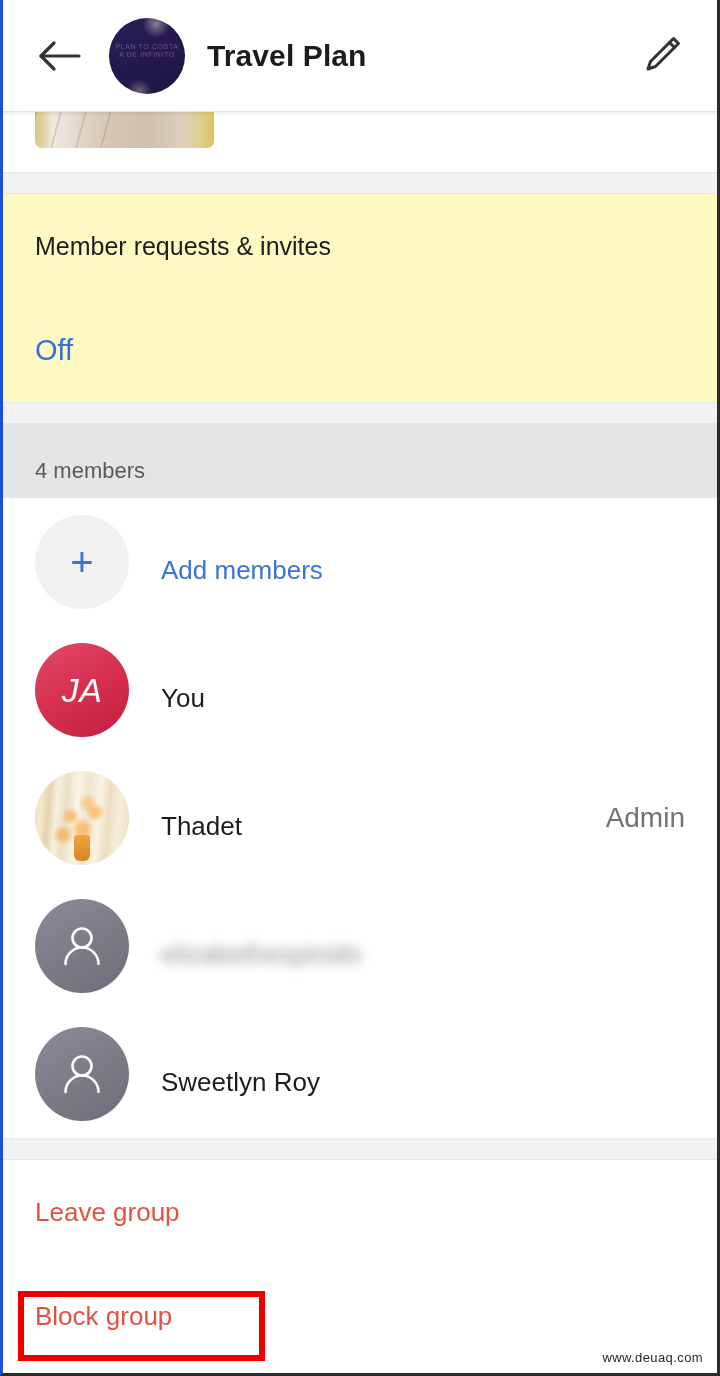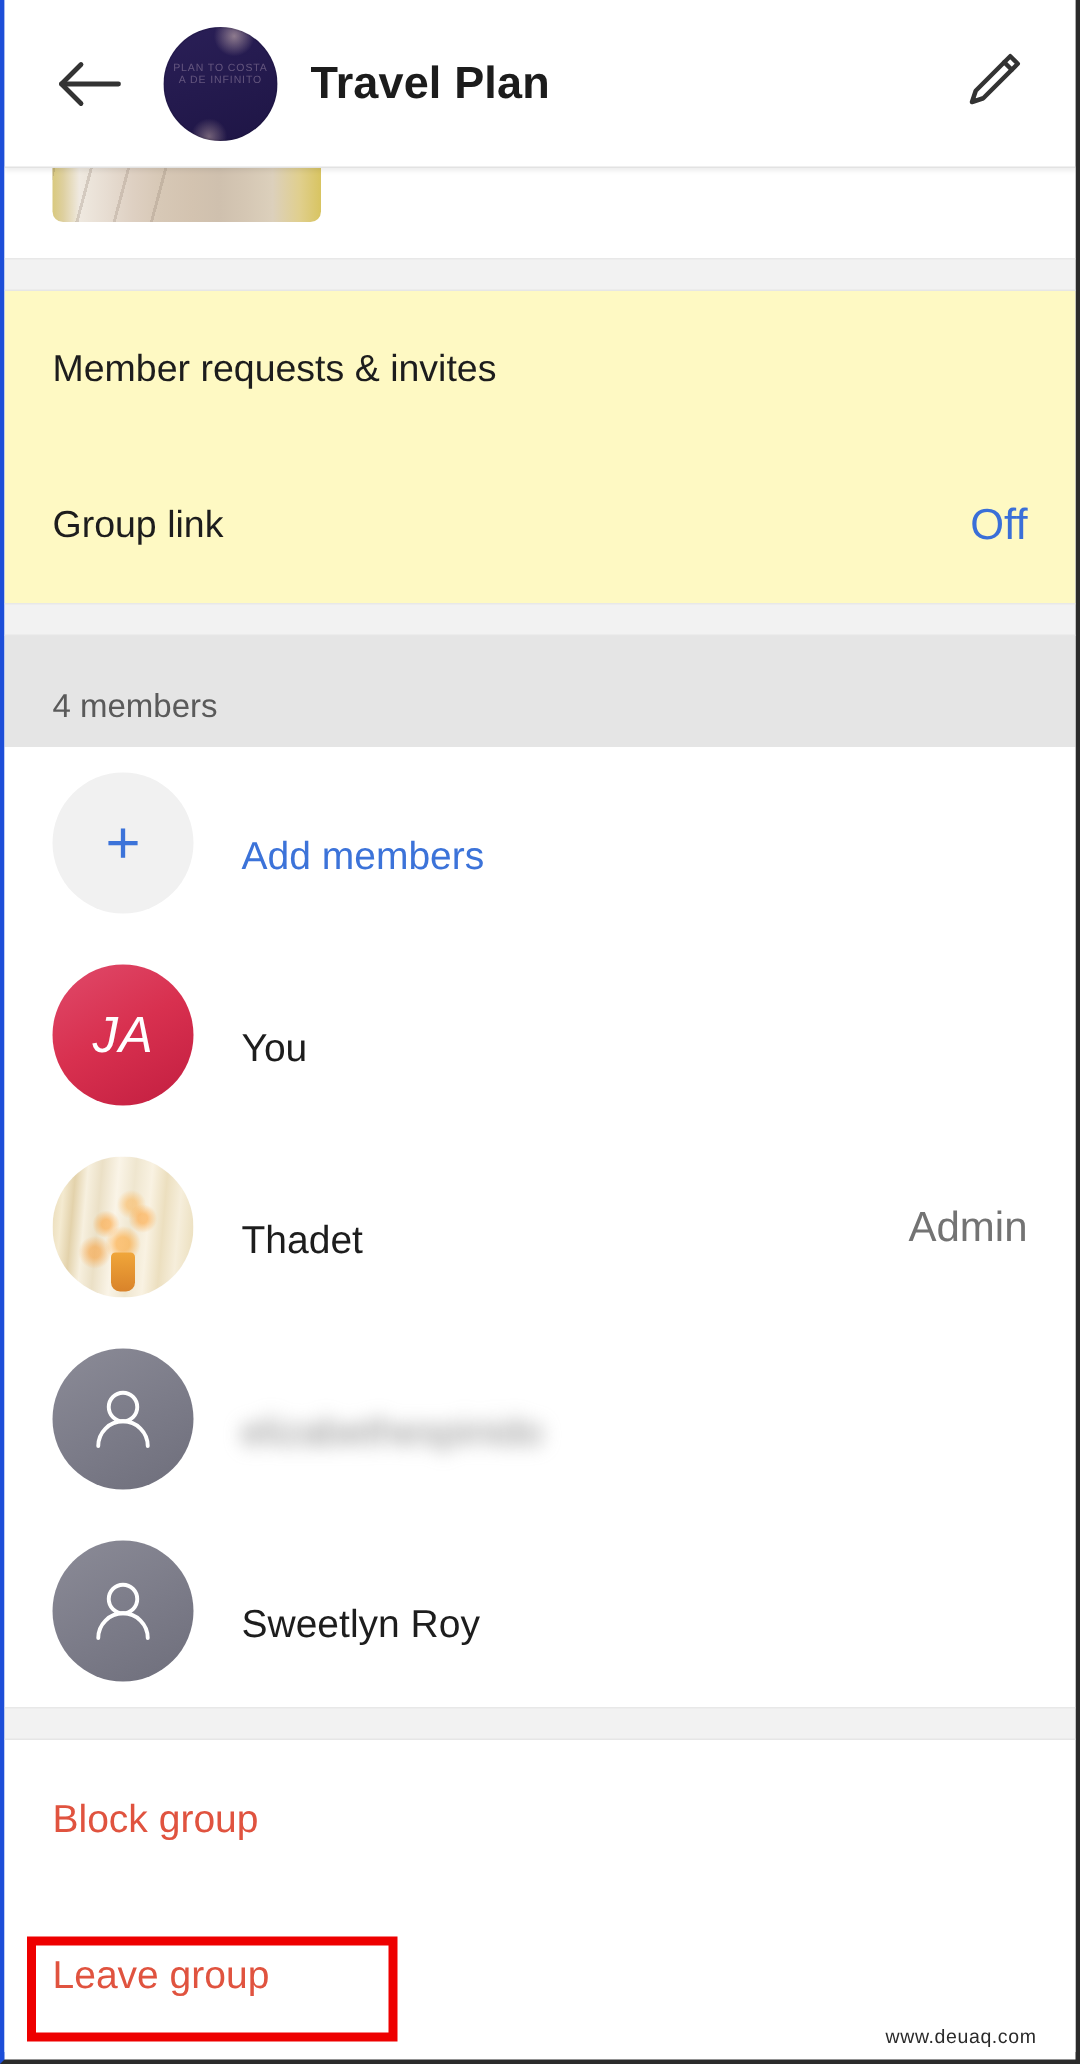--- a/index.html
+++ b/index.html
@@ -257,21 +257,21 @@
     top:1291px;
     width:247px;
     height:70px;
     border:6px solid #ee0000;
     pointer-events:none;
     z-index:9;
   }
 
   .watermark {
     position:absolute;
-    right:26px;
+    right:14px;
     bottom:8px;
     font-size:13px;
     color:#2a2a2a;
     letter-spacing:0.4px;
     z-index:8;
     user-select:none;
   }
 </style>
 </head>
 <body>
@@ -313,21 +313,20 @@
     </div>
 
     <div class="sep"></div>
 
     <div class="row">
       <div class="row-label">Member requests &amp; invites</div>
       <div class="row-value"></div>
     </div>
 
     <div class="row">
-      <div class="row-label">Group link</div>
       <div class="row-value">Off</div>
     </div>
 
     <div class="sep"></div>
 
     <div class="members-count">4 members</div>
 
     <div class="member-row">
       <div class="avatar add">
         <span class="plus">+</span>
@@ -371,26 +370,26 @@
           </svg>
         </span>
       </div>
       <div class="member-name">Sweetlyn Roy</div>
       <div class="member-role"></div>
     </div>
 
     <div class="sep"></div>
 
     <div class="danger-row">
+      <div class="danger-label">Leave group</div>
+    </div>
+
+    <div class="danger-row">
       <div class="danger-label">Block group</div>
     </div>
 
-    <div class="danger-row">
-      <div class="danger-label">Leave group</div>
-    </div>
-
   </div>
 
   <div class="annotation-box"></div>
 
   <div class="watermark">www.deuaq.com</div>
 
 </div>
 
 </body></html>

